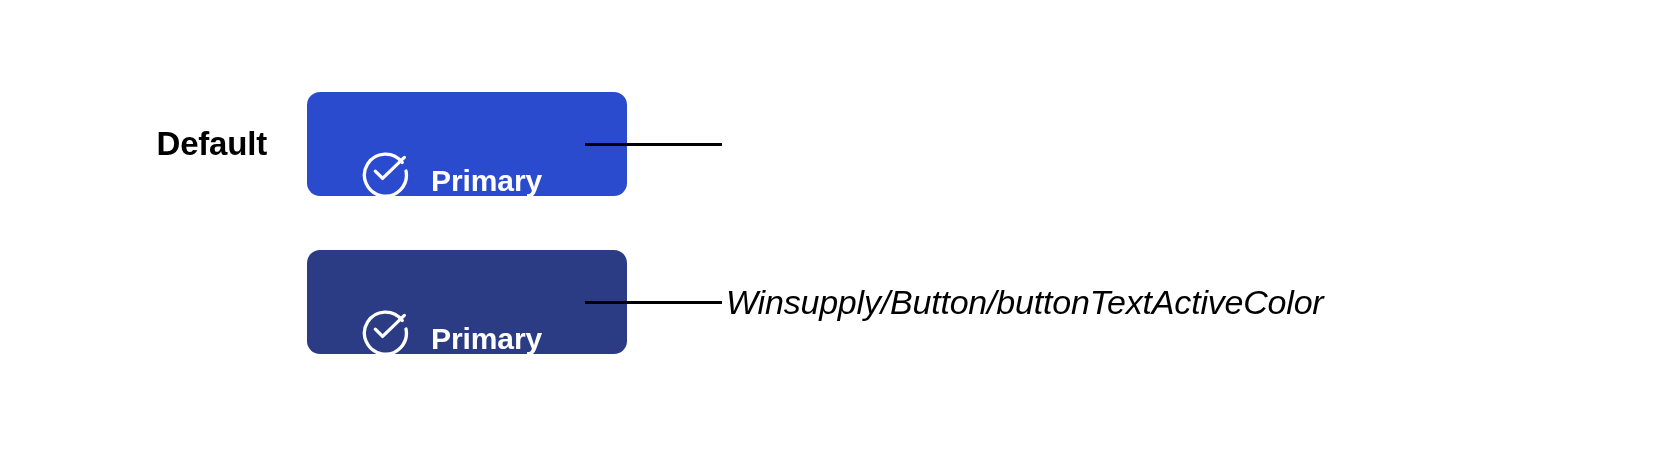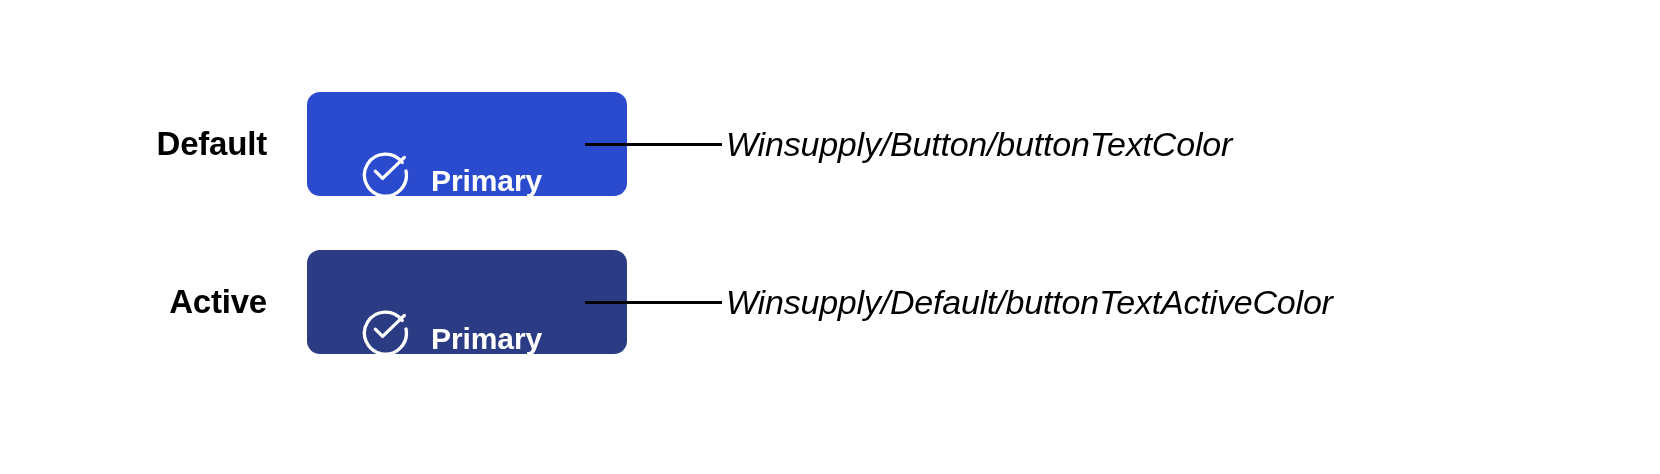--- a/index.html
+++ b/index.html
@@ -130,35 +130,33 @@
         <svg viewBox="0 0 50 50" xmlns="http://www.w3.org/2000/svg">
           <path d="M42.2 16.5 A21 21 0 1 0 46 25" fill="none" stroke="#ffffff" stroke-width="3.3" stroke-linecap="round"></path>
           <path d="M15.3 25.2 L22.6 32.4 L44.4 11.4" fill="none" stroke="#ffffff" stroke-width="3.3" stroke-linecap="round" stroke-linejoin="round"></path>
         </svg>
       </span>
       <span class="btn-label">Primary</span>
     </button>
 
     <div class="leader leader-default"></div>
 
-    <div class="annotation">Winsupply/Button/buttonTextColor</div>
   </div>
 
   <div class="row row-active">
 
-    <div class="state-label">Active</div>
 
     <button class="btn btn-active">
       <span class="btn-icon">
         <svg viewBox="0 0 50 50" xmlns="http://www.w3.org/2000/svg">
           <path d="M42.2 16.5 A21 21 0 1 0 46 25" fill="none" stroke="#ffffff" stroke-width="3.3" stroke-linecap="round"></path>
           <path d="M15.3 25.2 L22.6 32.4 L44.4 11.4" fill="none" stroke="#ffffff" stroke-width="3.3" stroke-linecap="round" stroke-linejoin="round"></path>
         </svg>
       </span>
       <span class="btn-label">Primary</span>
     </button>
 
     <div class="leader leader-active"></div>
 
-    <div class="annotation annotation-active">Winsupply/Default/buttonTextActiveColor</div>
+    <div class="annotation annotation-active">Winsupply/Button/buttonTextActiveColor</div>
   </div>
 
 </div>
 
 </body></html>

